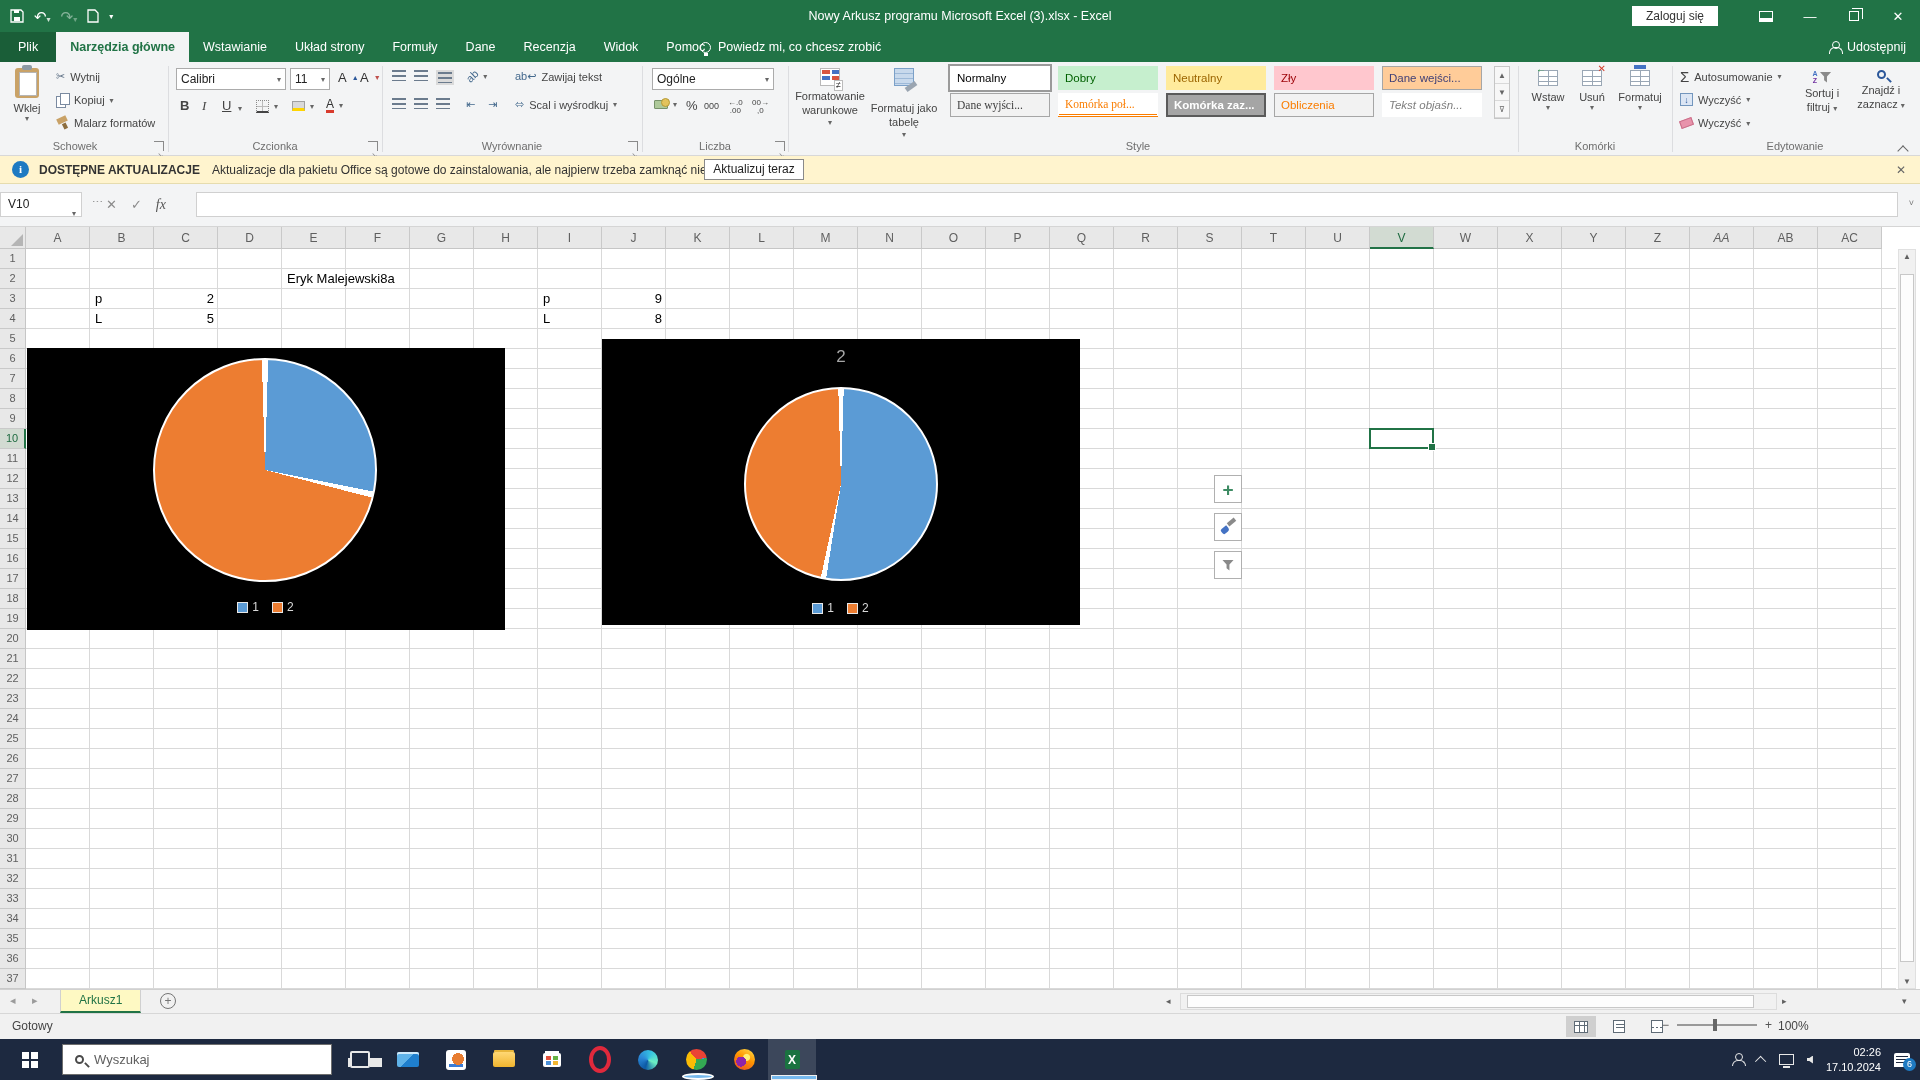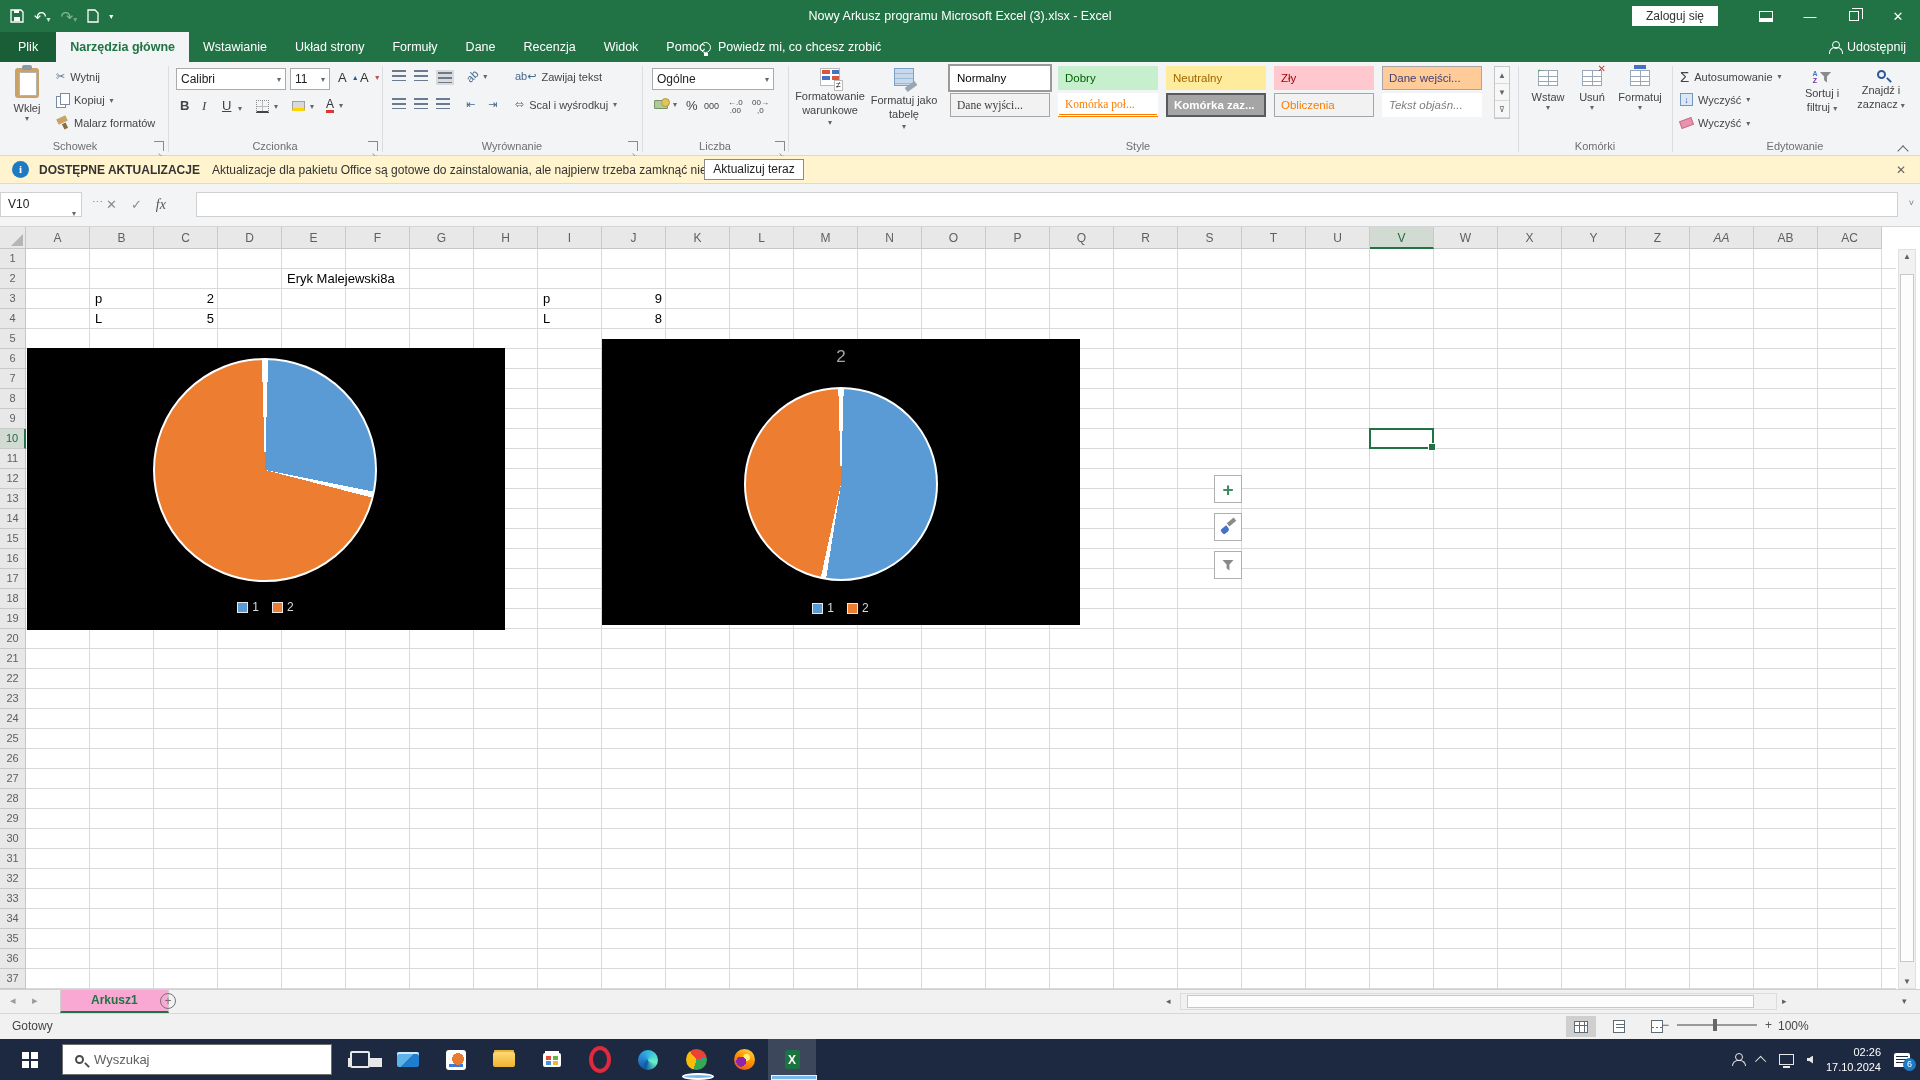--- a/index.html
+++ b/index.html
@@ -150,21 +150,21 @@
   .i-chbrush::after { content:""; position:absolute; left:0; top:7px; width:8px; height:6px; background:#4472c4; border-radius:2px 0 3px 2px; transform:rotate(-40deg); }
 
   
   .vscroll { position:absolute; left:1898px; top:22px; width:18px; height:740px; background:#f1f1f1; border:1px solid #e0e0e0; }
   .vthumb { position:absolute; left:1px; top:24px; width:14px; height:688px; background:#fdfdfd; border:1px solid #c8c8c8; }
   .varr { position:absolute; left:4px; font-size:8px; color:#606060; }
 
   
   .tabsbar { position:absolute; left:0; top:989px; width:1920px; height:24px; background:#f1f1f1; border-top:1px solid #d0d0d0; font-size:12px; }
   .navarr { position:absolute; top:4px; color:#9b9b9b; font-size:11px; }
-  .sheettab { position:absolute; left:60px; top:0; height:23px; padding:0 30px; background:#f9a8d4; border-right:1px solid #d0d0d0; border-left:1px solid #d0d0d0; border-bottom:2px solid #217346; color:#217346; font-weight:bold; line-height:21px; }
+  .sheettab { position:absolute; left:60px; top:0; height:23px; padding:0 18px; background:#fef9c3; border-right:1px solid #d0d0d0; border-left:1px solid #d0d0d0; border-bottom:2px solid #217346; color:#217346; font-weight:normal; line-height:21px; }
   .addsheet { position:absolute; left:160px; top:3px; width:16px; height:16px; border:1px solid #757575; border-radius:50%; color:#757575; text-align:center; line-height:14px; font-size:12px; }
   .hscroll { position:absolute; left:1180px; top:3px; width:597px; height:17px; background:#f1f1f1; border:1px solid #dcdcdc; }
   .hthumb { position:absolute; left:6px; top:1px; width:567px; height:13px; background:#fdfdfd; border:1px solid #c8c8c8; }
   .harr { position:absolute; top:6px; font-size:9px; color:#606060; }
 
   
   .statusbar { position:absolute; left:0; top:1013px; width:1920px; height:26px; background:#f1f1f1; border-top:1px solid #d7d7d7; font-size:12px; color:#444; }
   .status-left { position:absolute; left:12px; top:5px; }
   .views { position:absolute; left:1566px; top:2px; display:flex; gap:8px; }
   .view { width:30px; height:21px; display:flex; align-items:center; justify-content:center; }
@@ -406,21 +406,21 @@
     <div class="launcher" style="left:775px;"></div>
     <div class="gsep" style="left:788px;"></div>
 
     <div class="bigbtn" style="left:794px; top:6px; width:72px;">
       <span class="i-condfmt"></span>
       <span class="twoline" style="margin-top:4px">Formatowanie warunkowe</span>
         <span class="car">▾</span>
     </div>
     <div class="bigbtn" style="left:870px; top:6px; width:68px;">
       <span class="i-fmttable"></span>
-      <span class="twoline" style="margin-top:8px">Formatuj jako tabelę</span>
+      <span class="twoline" style="margin-top:16px">Formatuj jako tabelę</span>
         <span class="car">▾</span>
     </div>
     <div id="gallery1" class="abs" style="left:950px; top:4px; display:flex; gap:8px;">
         <div class="chip sel" style="background: rgb(255, 255, 255); color: rgb(0, 0, 0);">Normalny</div>
         <div class="chip" style="background: rgb(198, 239, 206); color: rgb(0, 97, 0);">Dobry</div>
         <div class="chip" style="background: rgb(255, 235, 156); color: rgb(156, 101, 0);">Neutralny</div>
         <div class="chip" style="background: rgb(255, 199, 206); color: rgb(156, 0, 6);">Zły</div>
         <div class="chip bordered" style="background: rgb(255, 204, 153); color: rgb(63, 63, 118);">Dane wejści...</div>
       </div>
     <div id="gallery2" class="abs" style="left:950px; top:31px; display:flex; gap:8px;">

